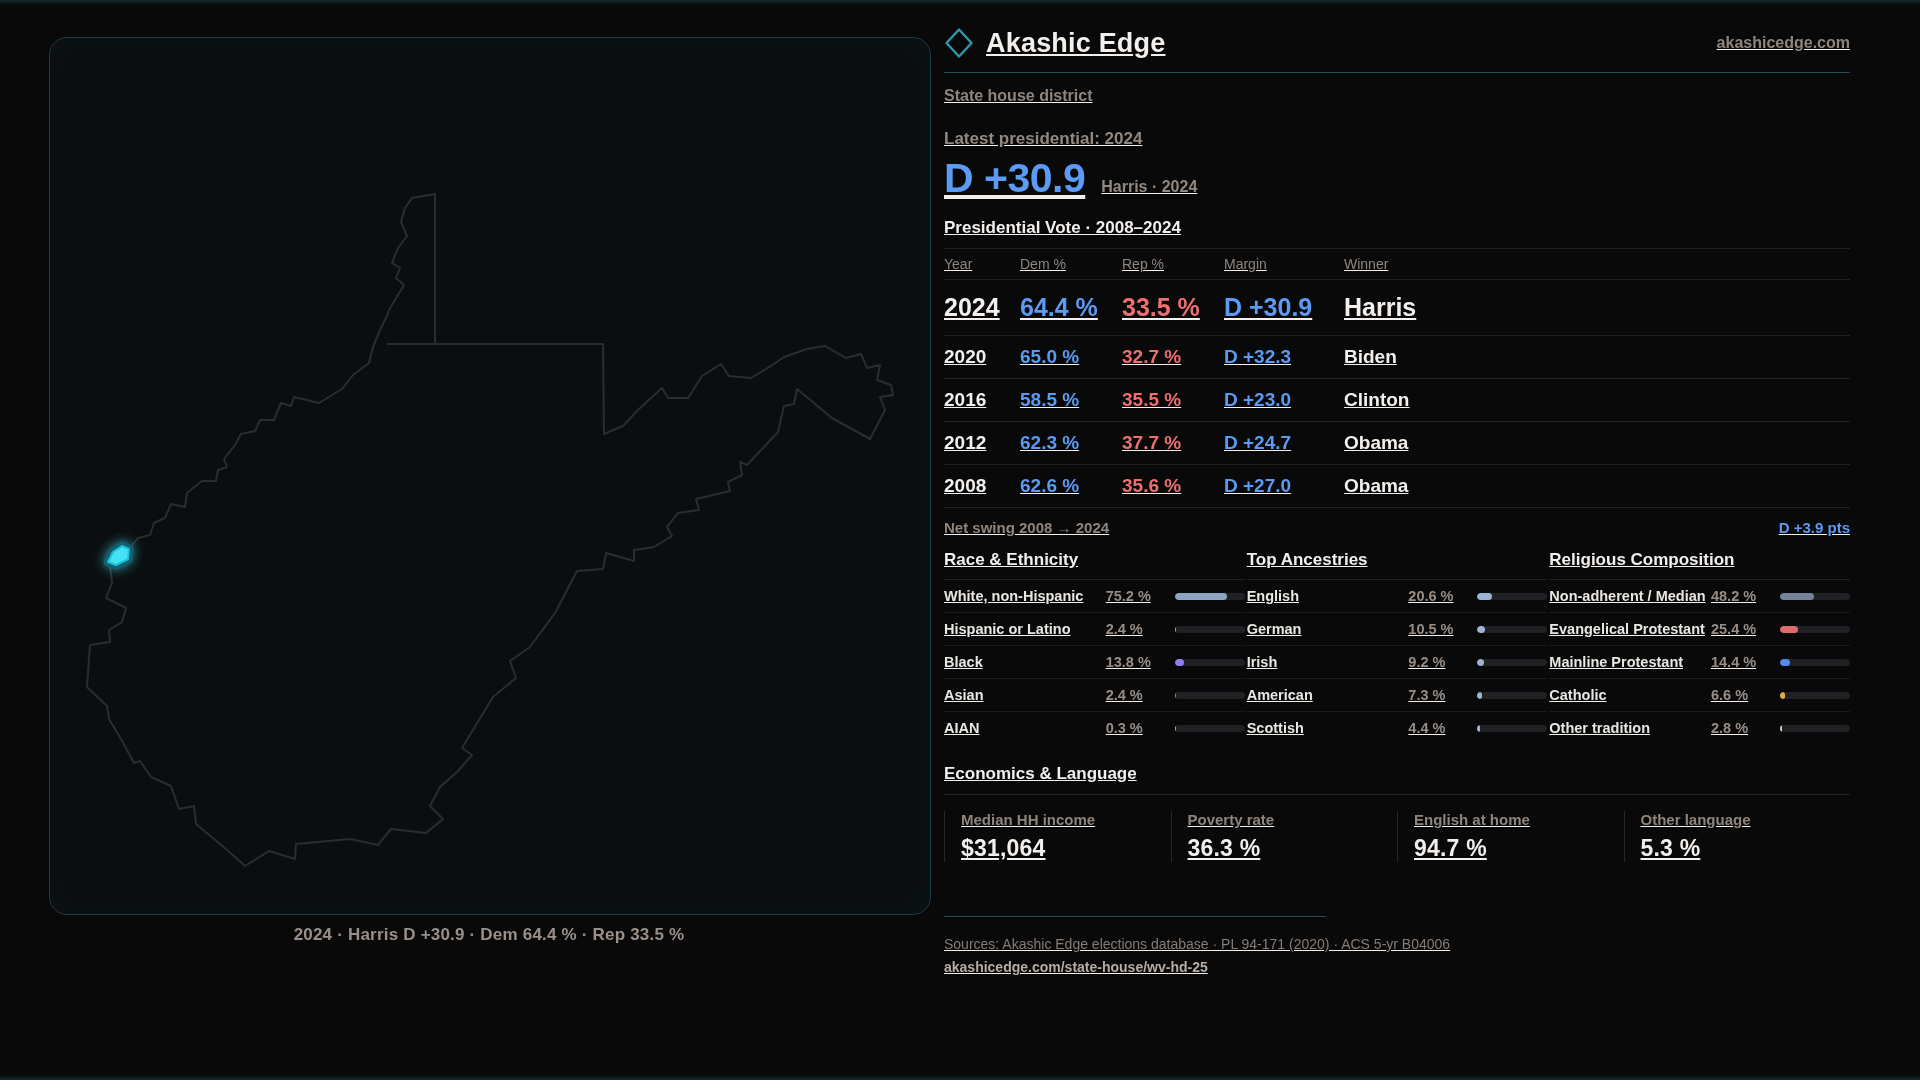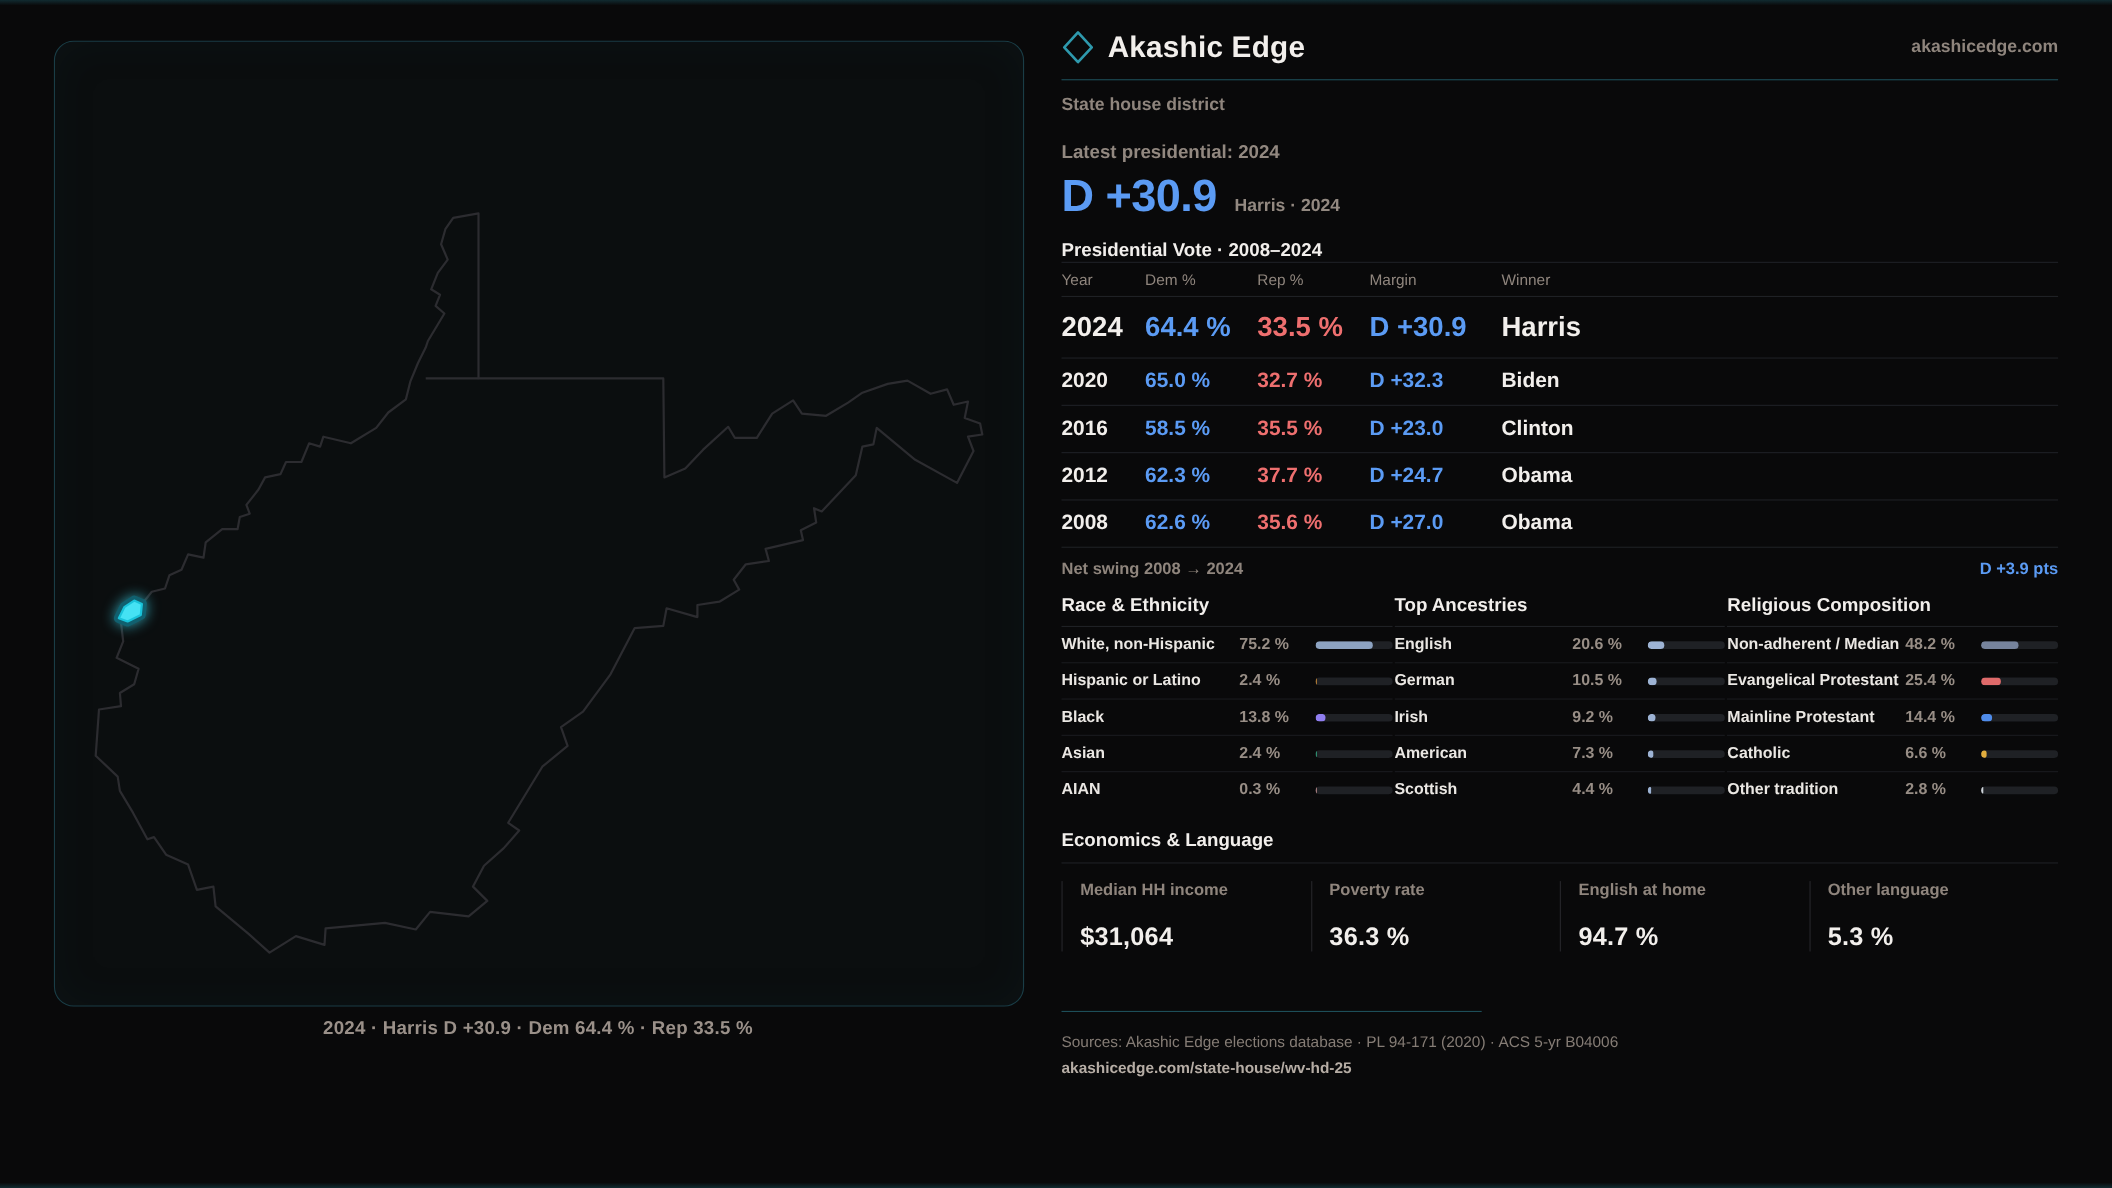--- a/index.html
+++ b/index.html
@@ -19,38 +19,38 @@
     background:#0b0e0f;border:1px solid #1a3d46;border-radius:18px;
     box-shadow:inset 0 0 40px rgba(16,60,72,.10);
   }
   .map-panel svg{position:absolute;inset:0;width:100%;height:100%;}
   .map-caption{
     position:absolute;left:49px;top:925px;width:880px;text-align:center;
     color:#9a9089;font-size:17px;font-weight:bold;letter-spacing:.2px;
   }
 
   
-  .right{position:absolute;left:965px;top:0;width:955px;}
+  .right{position:absolute;left:944px;top:0;width:955px;text-decoration:underline;}
   .rule{width:906px;height:1px;background:#1d4e59;}
 
   .brand-row{margin-top:27px;width:906px;display:flex;align-items:center;}
   .brand-name{font-size:27px;font-weight:bold;letter-spacing:.2px;margin-left:12px;flex:1;}
   .brand-site{font-size:16px;font-weight:bold;color:#8f857d;}
   .header-rule{margin-top:13px;}
 
   .kicker{margin-top:14px;font-size:16px;font-weight:bold;color:#8f857d;}
   .title{margin-top:4px;font-size:46px;font-weight:bold;letter-spacing:-.5px;white-space:nowrap;}
 
   .latest-label{margin-top:24px;font-size:17px;font-weight:bold;color:#928880;}
   .margin-row{margin-top:6px;display:flex;align-items:baseline;}
   .margin-big{font-size:41px;font-weight:bold;color:#5b9bf4;letter-spacing:-.5px;}
   .margin-note{font-size:16px;font-weight:bold;color:#938981;margin-left:16px;}
 
   .table-title{margin-top:16px;font-size:17px;font-weight:bold;}
-  .ptable{width:906px;}
+  .ptable{margin-top:10px;width:906px;}
   .t-head,.t-row{display:grid;grid-template-columns:66px 92px 92px 110px 1fr;column-gap:10px;align-items:center;}
   .t-head{border-top:1px solid #1f2125;border-bottom:1px solid #1f2125;padding:7px 0;
     font-size:14px;color:#8f857d;}
   .t-row{border-bottom:1px solid #1f2125;padding:10px 0;font-size:19px;font-weight:bold;}
   .t-row.big{padding:13px 0;font-size:25px;}
   .t-dem{color:#5b9bf4;} .t-rep{color:#ee6f6f;} .t-margin{color:#5b9bf4;} .t-year,.t-winner{color:#f2efec;}
 
   .netswing{width:906px;margin-top:11px;display:flex;justify-content:space-between;align-items:center;}
   .netswing-label{font-size:15px;font-weight:bold;color:#8f857d;}
   .netswing-value{font-size:15px;font-weight:bold;color:#5b9bf4;}
@@ -63,21 +63,21 @@
   .sec-label{font-size:14.5px;font-weight:bold;color:#eae7e3;line-height:1.3;}
   .sec-value{font-size:14.5px;font-weight:bold;color:#988e86;}
   .bar-track{width:70px;height:7px;border-radius:4px;background:#1f2125;overflow:hidden;position:relative;}
   .bar-fill{height:7px;border-radius:4px;}
 
   .econ-title{margin-top:20px;width:906px;font-size:17px;font-weight:bold;
     padding-bottom:10px;border-bottom:1px solid #1f2125;}
   .stats{width:906px;margin-top:16px;display:grid;grid-template-columns:repeat(4,1fr);}
   .stat{border-left:1px solid #27272b;padding-left:16px;}
   .stat-label{font-size:15px;color:#8f857d;font-weight:bold;}
-  .stat-value{margin-top:20px;font-size:23px;font-weight:bold;letter-spacing:.2px;}
+  .stat-value{margin-top:7px;font-size:23px;font-weight:bold;letter-spacing:.2px;}
 
   .footer{margin-top:54px;}
   .footer-rule{width:382px;}
   .sources{margin-top:19px;font-size:14px;color:#857c75;}
   .page-url{margin-top:7px;font-size:14px;font-weight:bold;color:#b6ada5;}
 </style>
 </head>
 <body>
 
 <div class="map-panel">

